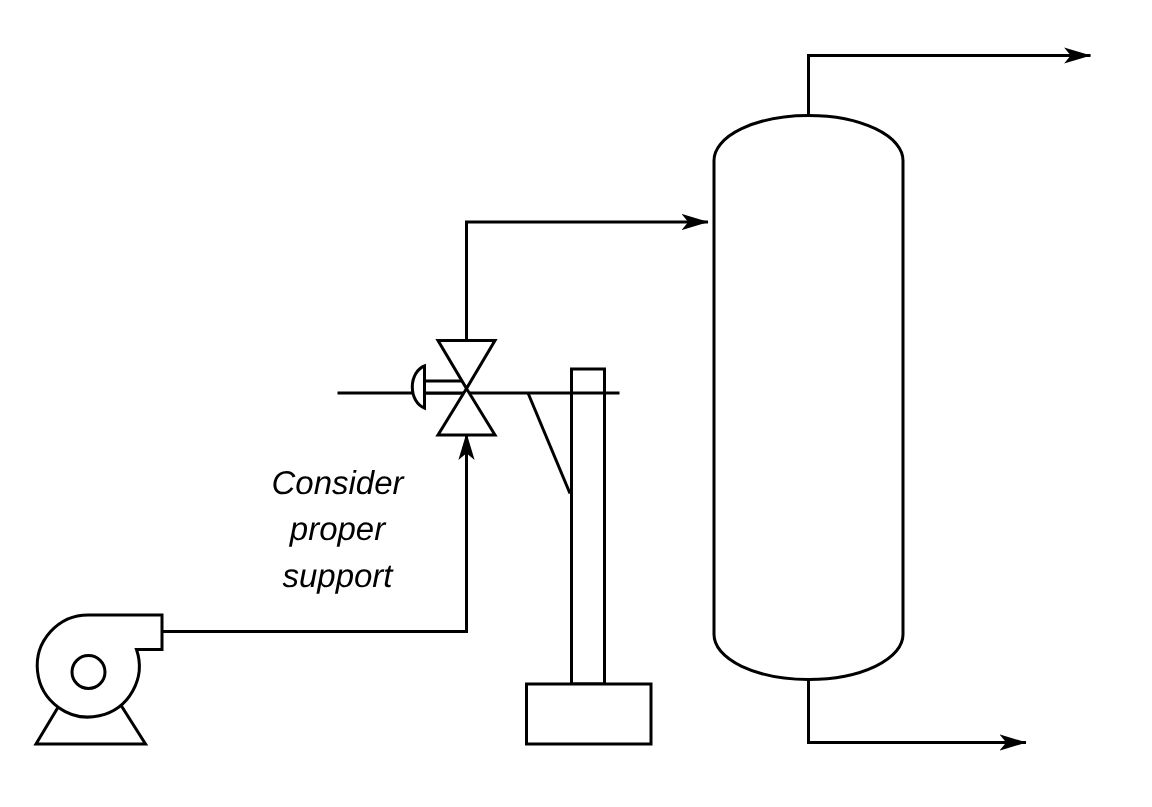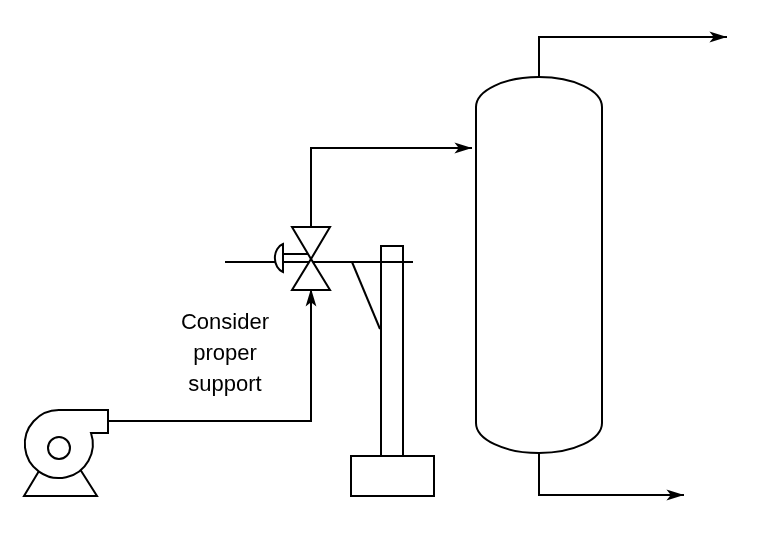--- a/index.html
+++ b/index.html
@@ -3,20 +3,21 @@
 <meta charset="utf-8">
 <style>
   html, body { margin: 0; padding: 0; }
   .canvas {
     position: relative;
     width: 768px;
     height: 538px;
     background: var(--bg, #ffffff);
     overflow: hidden;
     font-family: "Liberation Sans", sans-serif;
+    font-style: italic;
   }
   svg { display: block; }
   .stroked {
     stroke: var(--stroke, #000000);
     stroke-width: 2;
     fill: none;
     stroke-linecap: butt;
     stroke-linejoin: miter;
   }
   .filled {

